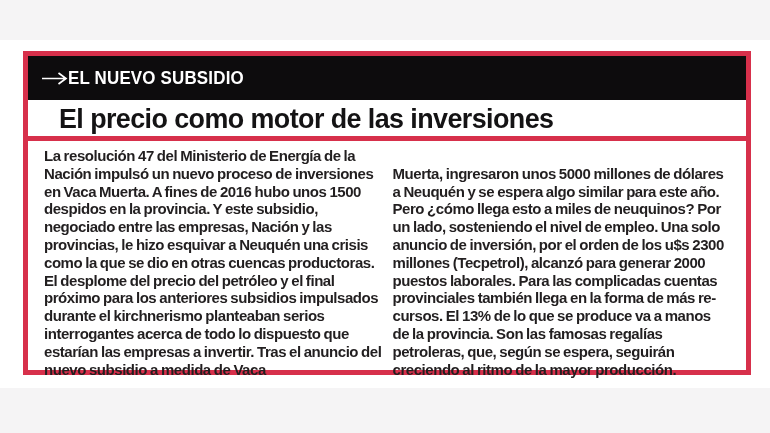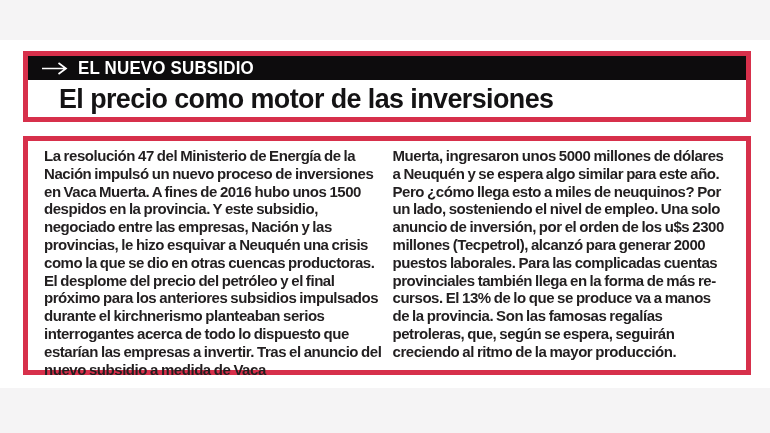--- a/index.html
+++ b/index.html
@@ -25,26 +25,25 @@
     background:var(--panel-background);
   }
   .title-box{
     position:absolute;
     left:23px; top:51px;
     width:728px;
     border:5px solid var(--accent-red);
     background:var(--panel-background);
   }
   .kicker-bar{
-    height:24px;
+    height:44px;
     background:var(--kicker-bar);
     display:flex;
     align-items:center;
     padding:0 14px;
-    gap:10px;
   }
   .kicker-label{
     color:#ffffff;
     font-size:18px;
     font-weight:bold;
     letter-spacing:0.2px;
     transform:scaleX(0.94);
     transform-origin:left center;
     white-space:nowrap;
   }
@@ -68,20 +67,21 @@
     position:absolute;
     left:23px; top:136px;
     width:728px; height:239px;
     border:5px solid var(--accent-red);
     background:var(--panel-background);
   }
   .columns{
     display:flex;
     gap:11px;
     padding:6px 16px 0 16px;
+    align-items:flex-end;
   }
   .column{
     width:50%;
     color:var(--body-text);
     font-size:15px;
     line-height:17.8px;
     font-weight:bold;
     letter-spacing:-0.45px;
     word-spacing:-0.7px;
     text-align:left;

